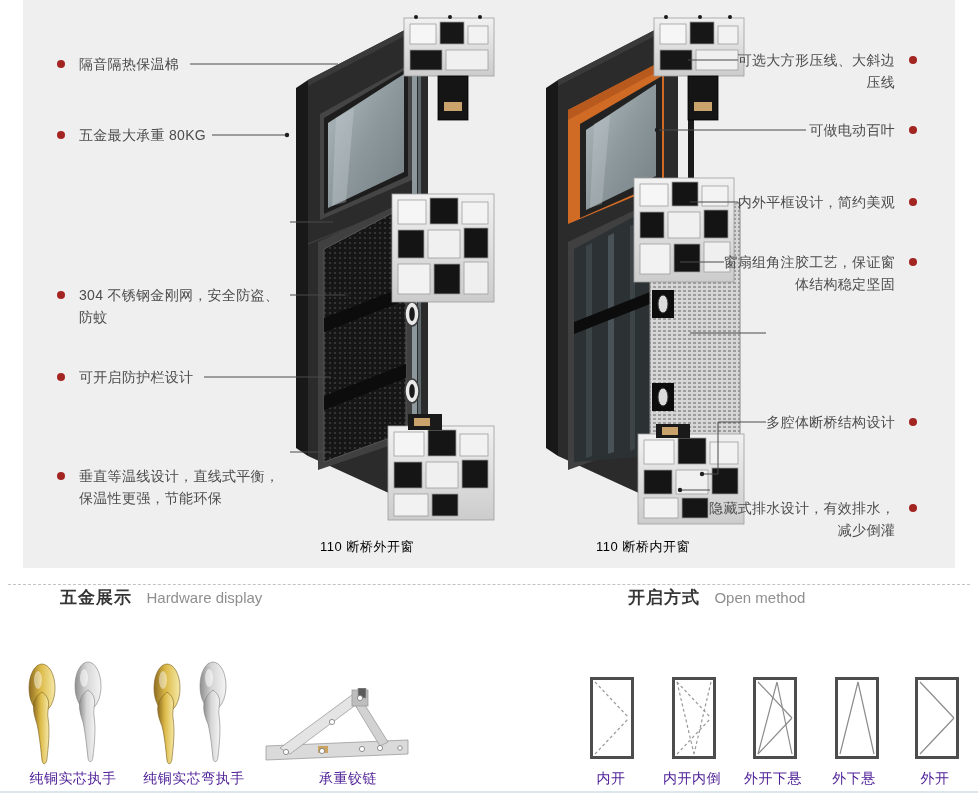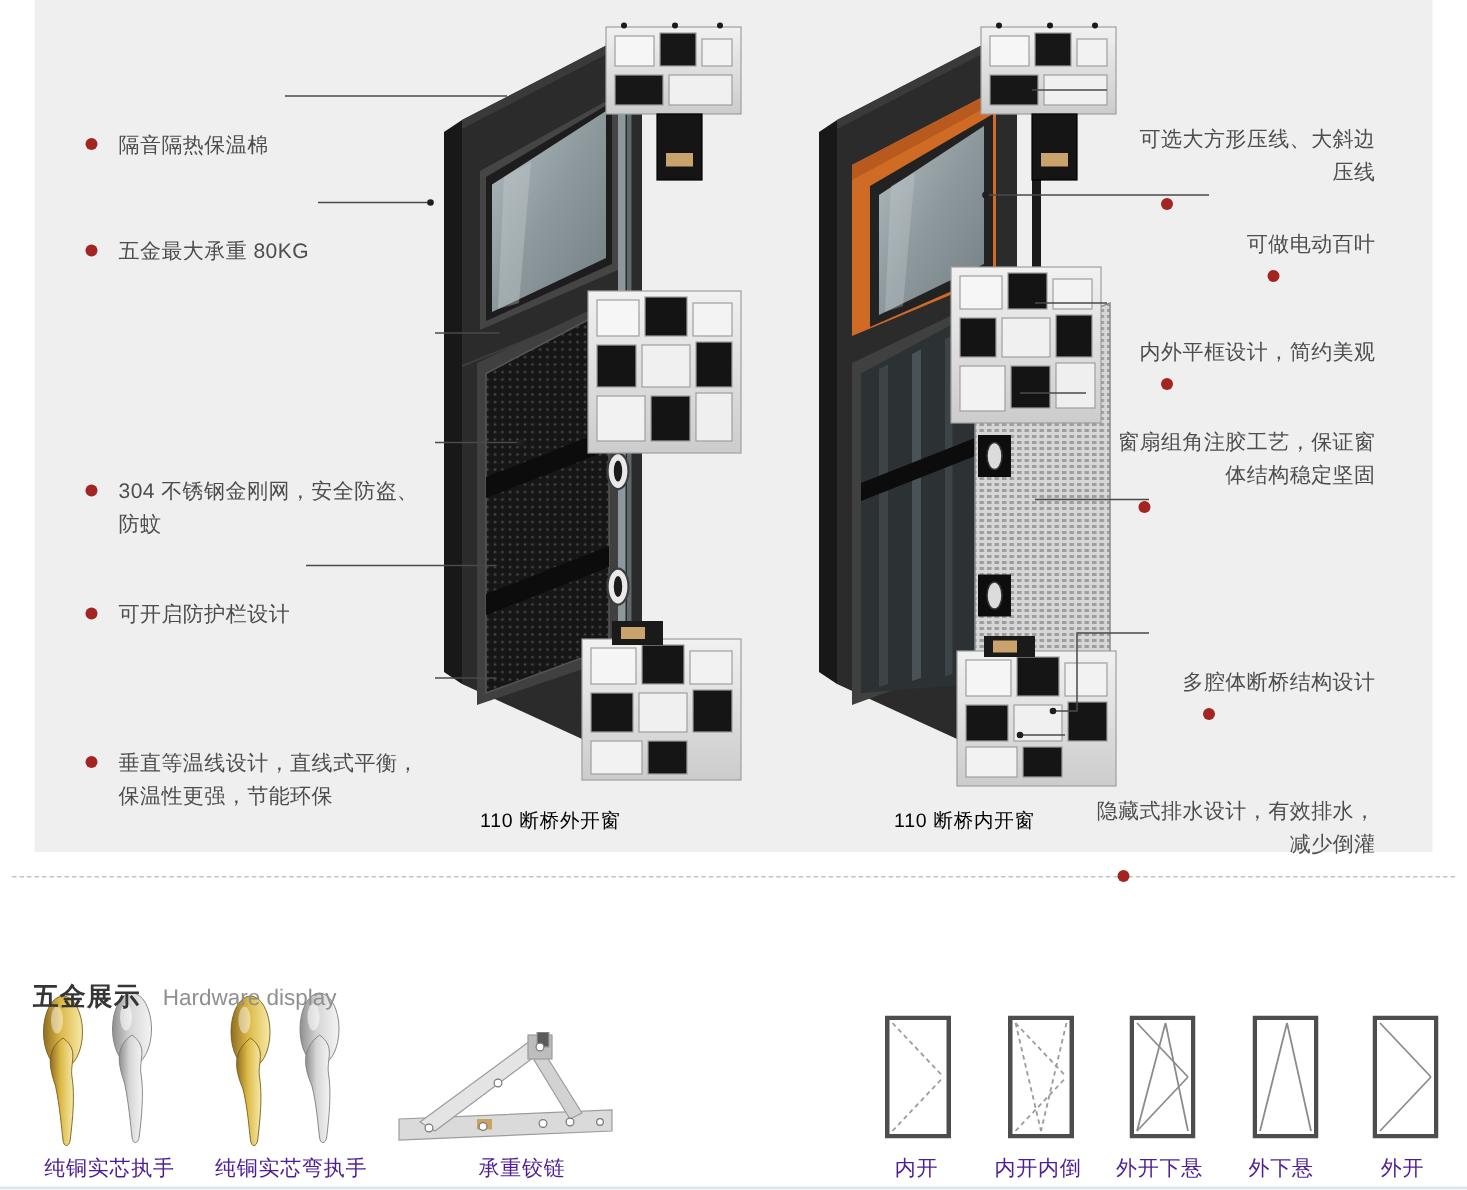--- a/index.html
+++ b/index.html
@@ -2,31 +2,31 @@
 <html><head>
 <meta charset="utf-8">
 <style>
   html,body{margin:0;padding:0;background:#ffffff;}
   .page{position:relative;width:978px;height:793px;background:#ffffff;overflow:hidden;
         font-family:"Liberation Sans","DejaVu Sans",sans-serif;}
   .panel{position:absolute;left:23px;top:0;width:932px;height:568px;background:#f0eff0;}
   .win{position:absolute;z-index:1;}
   .leader{position:absolute;left:0;top:0;z-index:2;pointer-events:none;}
   .lbl{position:absolute;z-index:3;display:flex;align-items:flex-start;
-       font-size:14px;line-height:22px;color:#4d4d4d;letter-spacing:0.3px;margin-top:32px;}
+       font-size:14px;line-height:22px;color:#4d4d4d;letter-spacing:0.3px;}
   .lbl-left{left:57px;}
   .lbl-left .dot{margin-right:14px;}
-  .lbl-right{right:61px;flex-direction:column;}
+  .lbl-right{right:61px;flex-direction:row;}
   .lbl-right .txt{text-align:right;}
   .lbl-right .dot{margin-left:14px;}
   .dot{width:8px;height:8px;border-radius:50%;background:#a32522;flex:0 0 auto;margin-top:7px;}
   .caption{position:absolute;z-index:3;top:538px;transform:translateX(-50%);
            font-size:13px;color:#000000;letter-spacing:0.5px;white-space:nowrap;}
   .divider{position:absolute;left:8px;top:584px;width:962px;border-top:1px dashed #c3c3c3;}
-  .sec-header{position:absolute;top:653px;z-index:3;white-space:nowrap;}
+  .sec-header{position:absolute;top:586px;z-index:3;white-space:nowrap;margin-left:38px;}
   .sec-header .zh{font-size:17px;font-weight:bold;color:#353535;letter-spacing:1px;}
   .sec-header .en{font-size:15px;color:#8f8f8f;margin-left:10px;}
   .hw-img{position:absolute;z-index:1;}
   .item-label{position:absolute;z-index:3;top:770px;transform:translateX(-50%);
               font-size:14px;color:#4c1d95;white-space:nowrap;letter-spacing:0.5px;}
   .om-frame{position:absolute;z-index:1;top:677px;}
   .bottom-edge{position:absolute;left:0;right:0;bottom:0;height:2px;background:#dce6ed;z-index:4;}
 </style>
 </head>
 <body>
@@ -352,20 +352,24 @@
         <circle cx="60" cy="63" r="2.6"></circle>
         <circle cx="100" cy="61" r="2.6"></circle>
       <circle cx="118" cy="60" r="2.6"></circle>
         <circle cx="98" cy="10" r="2.6"></circle>
         <circle cx="70" cy="34" r="2.6"></circle>
       <circle cx="138" cy="60" r="2.2"></circle>
     </g>
   </svg>
   <div class="item-label" style="left:348px">承重铰链</div>
 
+  <div class="sec-header" style="left:590px">
+    <span class="zh">开启方式</span>
+    <span class="en">Open method</span>
+  </div>
 
   <svg class="om-frame" style="left:590px" width="44" height="82" viewBox="0 0 44 82">
     <rect x="1.5" y="1.5" width="41" height="79" fill="#ffffff" stroke="#4d4d4d" stroke-width="3"></rect>
     <g stroke="#9a9a9a" stroke-width="1.2" stroke-dasharray="3,2.5" fill="none">
       <path d="M5 5 L39 41 M5 77 L39 41"></path>
     </g>
   </svg>
   <div class="item-label" style="left:611px">内开</div>
 
   <svg class="om-frame" style="left:672px" width="44" height="82" viewBox="0 0 44 82">

